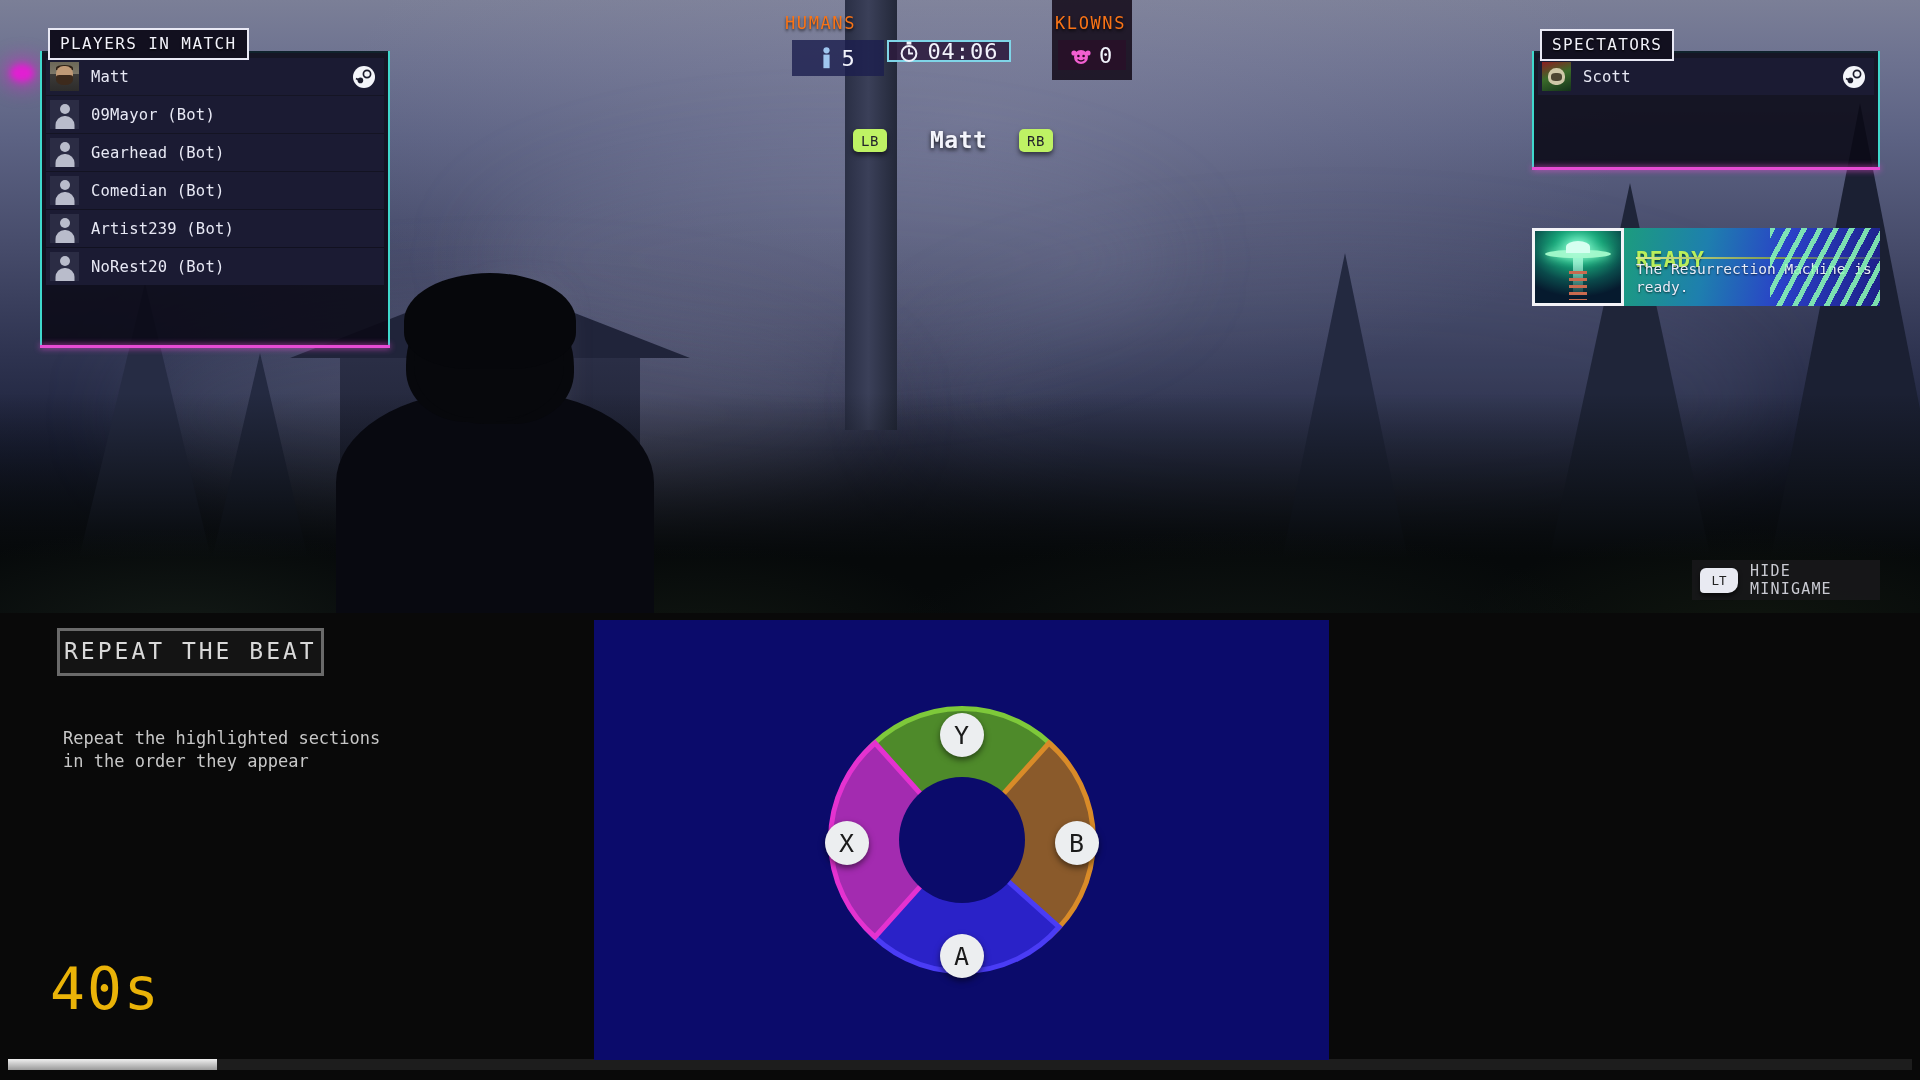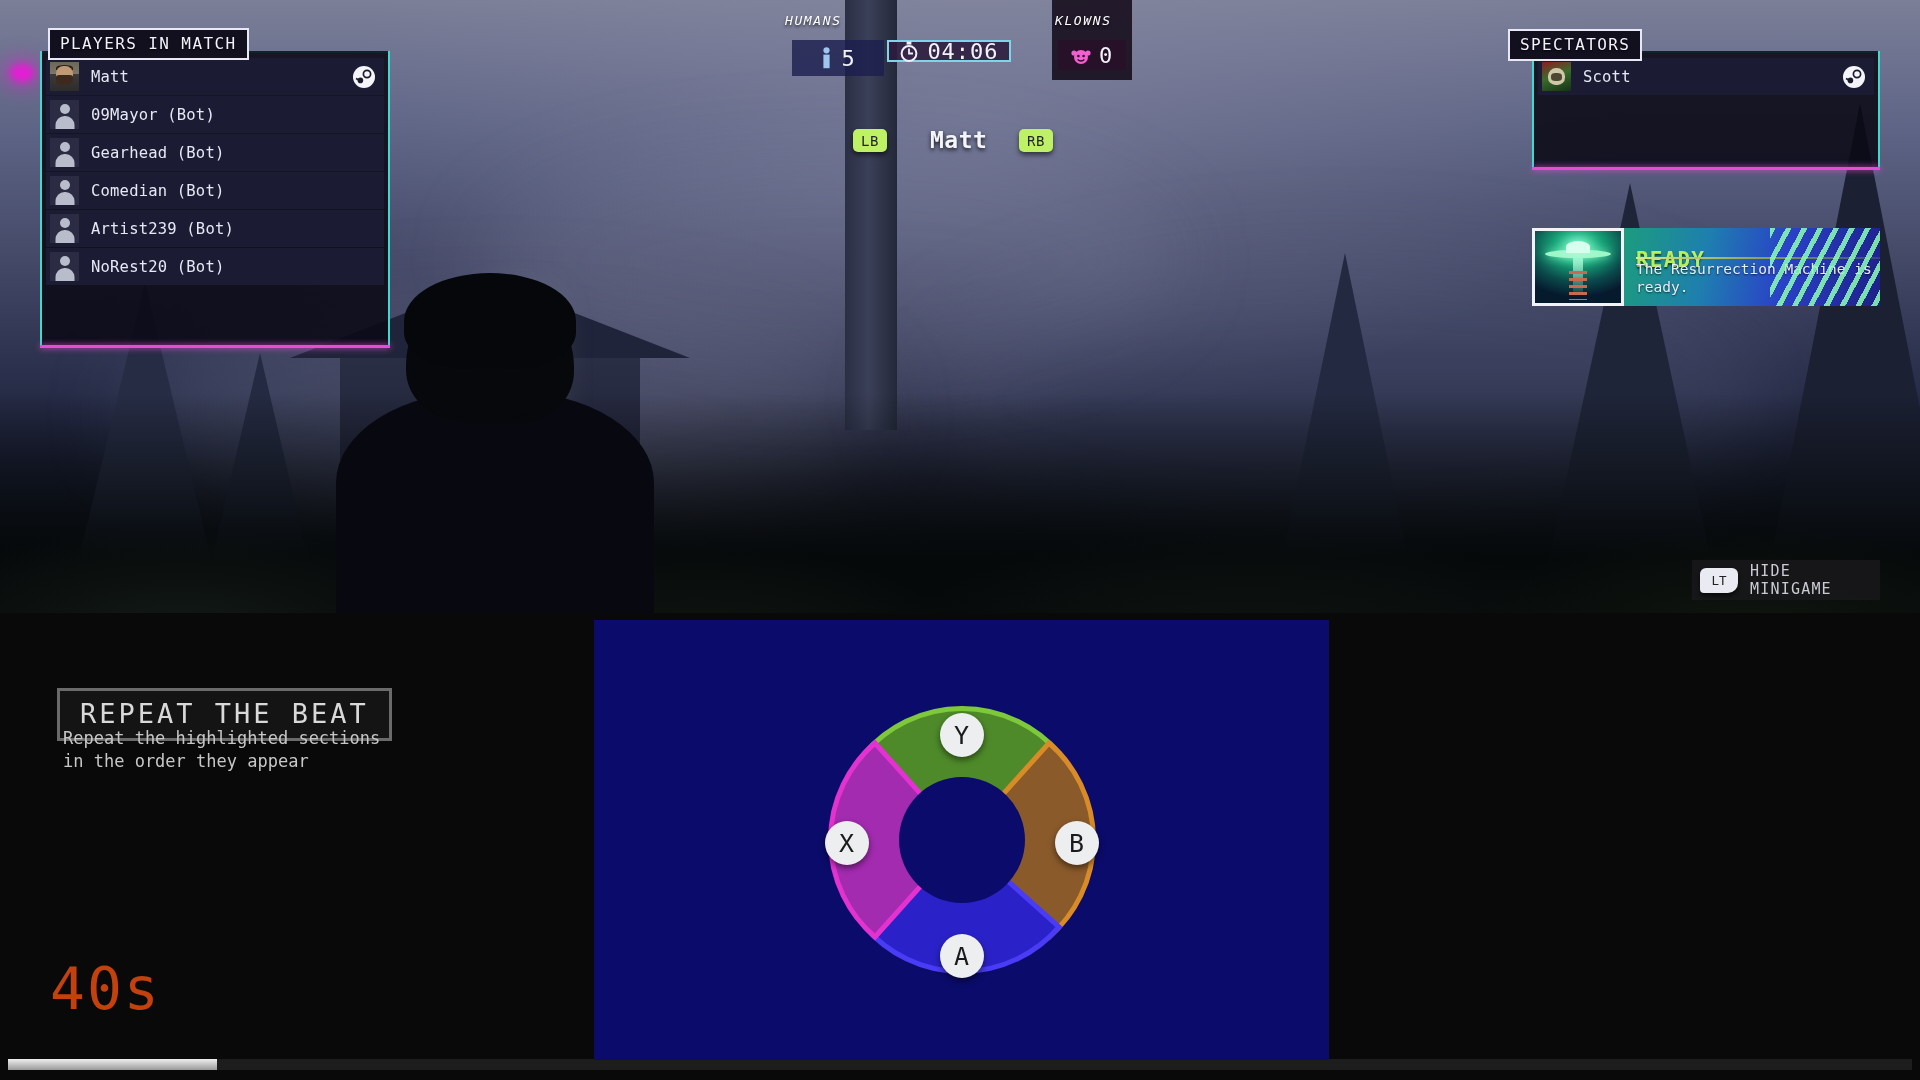--- a/index.html
+++ b/index.html
@@ -87,22 +87,22 @@
 
   
   .avScott{ position:absolute; inset:0;
      background:linear-gradient(160deg,#8d1d22 0%,#3b6b2a 46%,#14331a 100%); }
   .avScott .m1{ position:absolute; left:22%; top:22%; width:56%; height:56%;
      background:#cfc8a8; border-radius:50% 50% 45% 45%; }
   .avScott .m2{ position:absolute; left:30%; top:38%; width:40%; height:26%;
      background:#4c4632; border-radius:40%; }
 
   
-  .cap{ position:absolute; color:#ffffff; font-size:13px; letter-spacing:1.6px;
-    font-family:"DejaVu Sans Mono",monospace; text-shadow:0 2px 3px rgba(0,0,0,.7);font-style:italic; }
+  .cap{ position:absolute; color:#f97316; font-size:17px; letter-spacing:1.6px;
+    font-family:"DejaVu Sans Mono",monospace; text-shadow:0 2px 3px rgba(0,0,0,.7); }
   .countBox{ position:absolute; display:flex; align-items:center; justify-content:center;
     gap:8px; background:rgba(28,30,78,.80); color:#f2f3fc; font-size:22px;
     font-family:"DejaVu Sans Mono",monospace; letter-spacing:1px; }
   #timerBox{ border:2px solid #7fd5e8; background:rgba(44,27,62,.88); }
   #klownsBox{ background:rgba(40,16,40,.88); }
 
   
   .cap-key{ position:absolute; display:flex; align-items:center; justify-content:center;
     background:#bef264; color:#23242c; font-size:14px; letter-spacing:.5px;
     border-radius:5px; font-family:"DejaVu Sans Mono",monospace;
@@ -146,26 +146,26 @@
   #hideMg .lt{ width:38px;height:25px;margin-left:8px;flex:0 0 38px;
      background:#e9eaf2; color:#222; font-size:12.5px; display:flex;
      align-items:center; justify-content:center;
      border-radius:6px 6px 10px 4px; box-shadow:0 3px 4px rgba(0,0,0,.6);
      font-family:"DejaVu Sans Mono",monospace; }
   #hideMg .lbl{ margin-left:12px; color:#c9cad2; font-size:15px; letter-spacing:1.2px;
      font-family:"DejaVu Sans Mono",monospace; }
 
   
   #mini{ position:absolute; left:0; top:613px; width:1920px; height:467px; background:#090909; }
-  #mgTitle{ position:absolute; left:57px; top:688px; border:3px solid #6a6a6a;
-     background:#141414; color:#d9d9d9; font-size:27px; letter-spacing:3px;
-     padding:7px 20px 9px; font-family:"DejaVu Sans Mono",monospace; }
+  #mgTitle{ position:absolute; left:57px; top:628px; border:3px solid #6a6a6a;
+     background:#141414; color:#d9d9d9; font-size:23px; letter-spacing:3px;
+     padding:7px 4px 9px; font-family:"DejaVu Sans Mono",monospace; }
   #mgDesc{ position:absolute; left:63px; top:727px; width:340px; color:#c7c7c7;
      font-size:17px; line-height:1.33; font-family:"DejaVu Sans Mono",monospace; }
-  #mgTimer{ position:absolute; left:50px; top:955px; color:#c2410c; font-size:58px;
+  #mgTimer{ position:absolute; left:50px; top:955px; color:#eab308; font-size:58px;
      letter-spacing:2px; font-family:"DejaVu Sans Mono",monospace; }
   #mgBarTrack{ position:absolute; left:8px; top:1059px; width:1904px; height:11px;
      background:#1d1d1d; }
   #mgBarFill{ height:11px; background:linear-gradient(180deg,#efefef,#9a9a9a); }
 
   #wheelPanel{ position:absolute; left:594px; top:620px; width:735px; height:440px;
      background:#0b0b6b; }
   #wheel{ position:absolute; left:50%; top:50%; transform:translate(-50%,-50%);
      width:370px; height:370px; }
   .seg{ position:absolute; left:0; top:0; width:370px; height:370px; }
@@ -337,21 +337,21 @@
       <div class="nm">Scott</div>
       <svg class="steam" viewBox="0 0 24 24">
         <circle cx="12" cy="12" r="11" fill="#f4f5fa"></circle>
         <circle cx="15" cy="9" r="3.6" fill="none" stroke="#1b1b2c" stroke-width="1.7"></circle>
         <circle cx="8.4" cy="15.4" r="2.8" fill="#1b1b2c"></circle>
         <path d="M4 13.5 L9 16" stroke="#1b1b2c" stroke-width="1.6" fill="none"></path>
       </svg>
     </div>
   </div>
   <div class="hud-bot" style="left:1532px;top:167px;width:348px;"></div>
-  <div class="hud-title" style="left:1508px;top:29px;">SPECTATORS</div>
+  <div class="hud-title" style="left:1540px;top:29px;">SPECTATORS</div>
 
   <div id="readyWrap">
     <div id="readyIcon">
       <div class="beam"></div>
         <div class="saucer"></div>
         <div class="dome"></div>
         <div class="tower"></div>
     </div>
     <div id="readyBody">
       <div id="readyTitle" style="color: rgb(185, 239, 91); margin-top: 16px;">READY</div>

